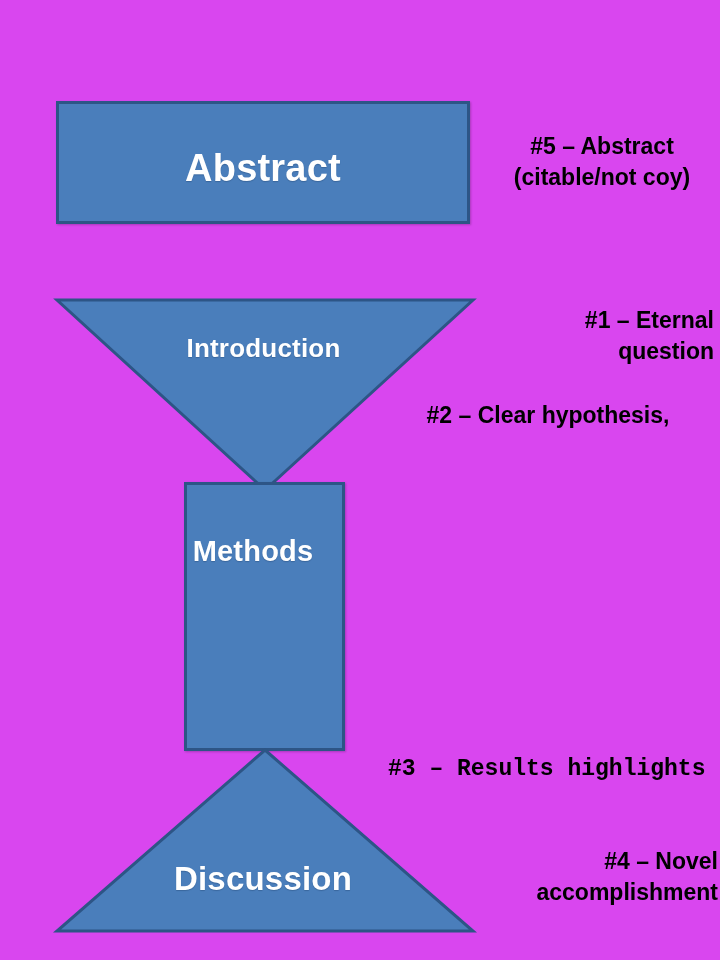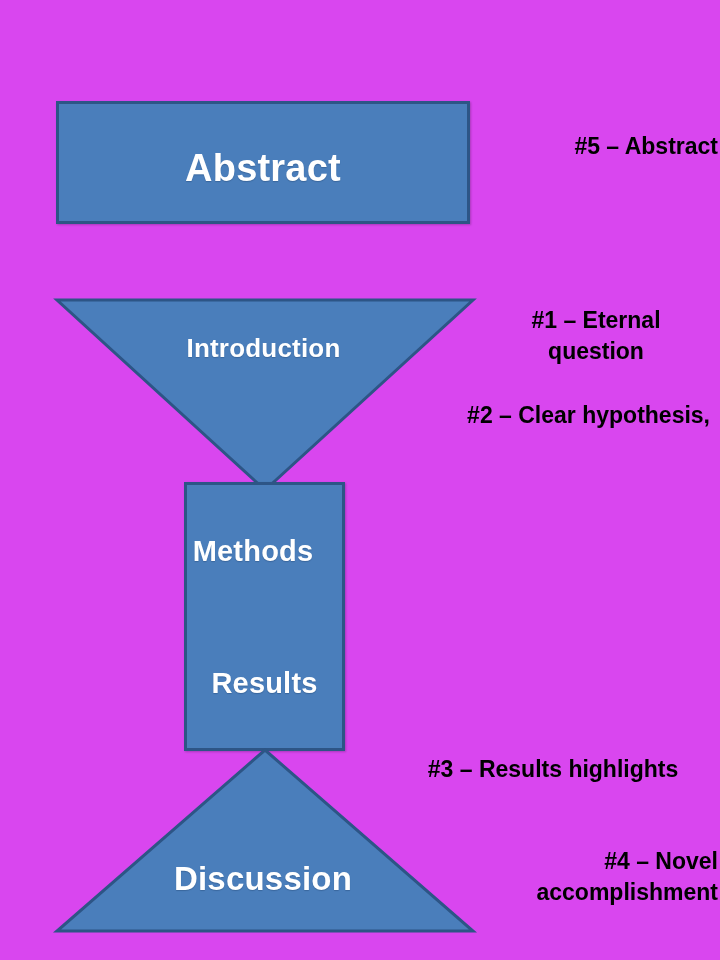--- a/index.html
+++ b/index.html
@@ -111,50 +111,50 @@
   }
 
   
   .annotation {
     position: absolute;
     color: #000000;
     font-weight: bold;
     font-size: 23px;
     line-height: 31px;
   }
-  .ann-5  { left: 486px; top: 131px;  width: 232px; text-align: right; }
-  .ann-1  { left: 478px; top: 305px;  width: 236px; text-align: center; }
-  .ann-2  { left: 386px; top: 400px;  width: 324px; text-align: right; }
-  .ann-3  { left: 388px; top: 754px;  width: 330px; text-align: center; }
+  .ann-5  { left: 486px; top: 131px;  width: 232px; text-align: center; }
+  .ann-1  { left: 478px; top: 305px;  width: 236px; text-align: right; }
+  .ann-2  { left: 386px; top: 400px;  width: 324px; text-align: center; }
+  .ann-3  { left: 388px; top: 754px;  width: 330px; text-align: left; font-family: Liberation Mono, monospace; }
   .ann-4  { left: 460px; top: 846px;  width: 258px; text-align: right; }
 </style>
 </head>
 <body>
 
 <div id="canvas">
 
   <div class="abstract-box"></div>
   <div class="shape-label abstract-label">Abstract</div>
 
   <svg class="intro-tri" viewBox="0 0 430 200">
     <polygon points="7,7 423,7 215,197" fill="#4a7ebb" stroke="#2d5586" stroke-width="3"></polygon>
   </svg>
   <div class="shape-label intro-label">Introduction</div>
 
   <div class="methods-box"></div>
   <div class="shape-label methods-label">Methods</div>
-  <div class="shape-label results-label">Results</div>
 
   <svg class="disc-tri" viewBox="0 0 430 192">
     <polygon points="215,5 423,186 7,186" fill="#4a7ebb" stroke="#2d5586" stroke-width="3"></polygon>
   </svg>
   <div class="shape-label disc-label">Discussion</div>
 
   <div class="annotation ann-5">
     <div>#5 – Abstract</div>
+    <div>(citable/not coy)</div>
   </div>
 
   <div class="annotation ann-1">
     <div>#1 – Eternal</div>
     <div>question</div>
   </div>
 
   <div class="annotation ann-2">
     <div>#2 – Clear  hypothesis,</div>
   </div>

